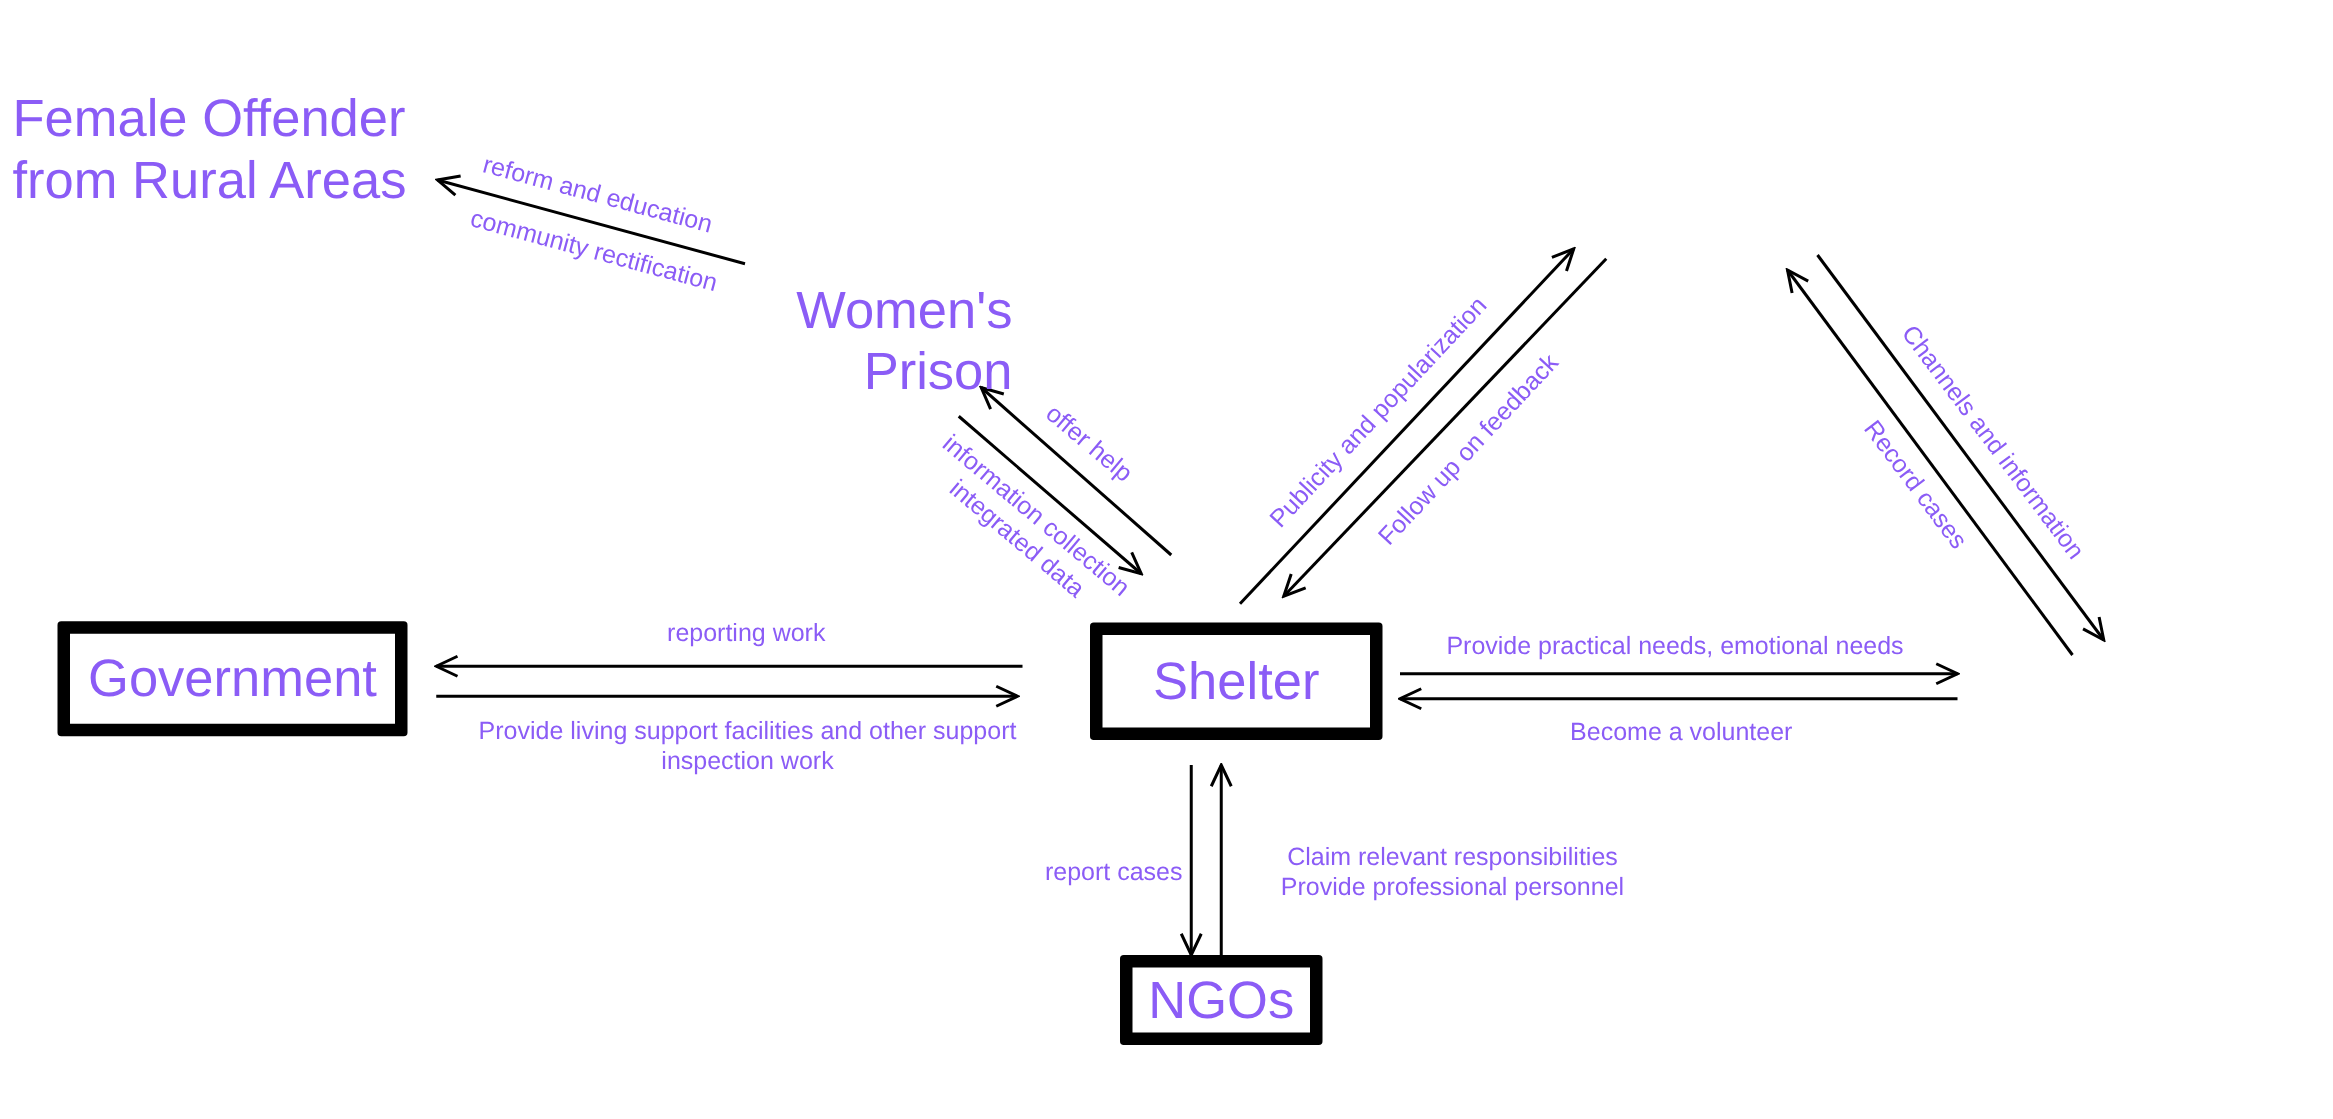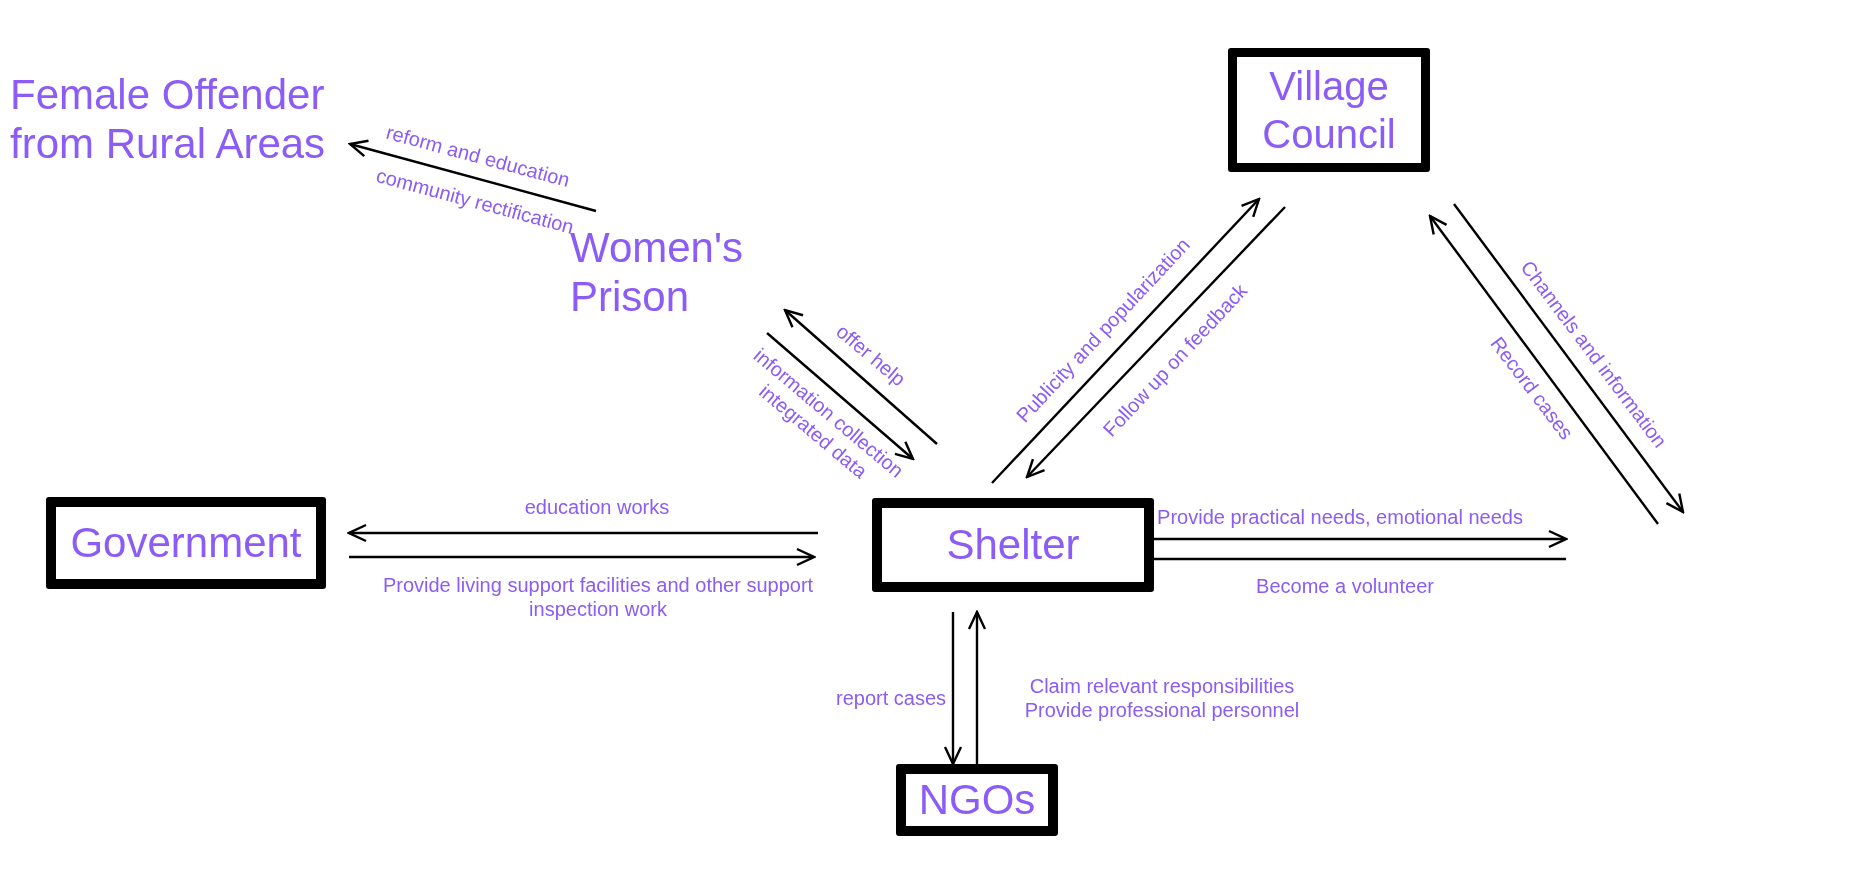--- a/index.html
+++ b/index.html
@@ -43,41 +43,39 @@
     <line x1="1120" y1="539" x2="1566" y2="539" marker-end="url(#arrow)"></line>
     <line x1="1566" y1="559" x2="1120" y2="559" marker-end="url(#arrow)"></line>
     <line x1="818" y1="533" x2="349" y2="533" marker-end="url(#arrow)"></line>
     <line x1="349" y1="557" x2="814" y2="557" marker-end="url(#arrow)"></line>
     <line x1="953" y1="612" x2="953" y2="764" marker-end="url(#arrow)"></line>
     <line x1="977" y1="764" x2="977" y2="612" marker-end="url(#arrow)"></line>
   </svg>
 
   <div class="node-text" style="left:10px;top:70px;">Female Offender
 from Rural Areas</div>
-  <div class="node-text" style="left:570px;top:223px;width:240px;text-align:left;">Women's
+  <div class="node-text" style="left:570px;top:223px;width:240px;text-align:right;">Women's
 Prison</div>
 
-  <div class="node-box" style="left:1228px;top:48px;width:202px;height:124px;border-width:9px;font-size:40px;">Village
-Council</div>
   <div class="node-box" style="left:46px;top:497px;width:280px;height:92px;">Government</div>
-  <div class="node-box" style="left:872px;top:498px;width:282px;height:94px;">Shelter</div>
+  <div class="node-box" style="left:872px;top:498px;width:234px;height:94px;">Shelter</div>
   <div class="node-box" style="left:896px;top:764px;width:162px;height:72px;">NGOs</div>
 
   <div class="edge-label" style="left:478px;top:156px;--r:15deg;">reform and education</div>
   <div class="edge-label" style="left:475px;top:201px;--r:15deg;">community rectification</div>
   <div class="edge-label" style="left:871px;top:355px;--r:40deg;">offer help</div>
   <div class="edge-label" style="left:821px;top:422px;--r:40deg;">information collection
 integrated data</div>
   <div class="edge-label" style="left:1103px;top:330px;--r:-47deg;">Publicity and popularization</div>
   <div class="edge-label" style="left:1175px;top:360px;--r:-47deg;">Follow up on feedback</div>
   <div class="edge-label" style="left:1594px;top:354px;--r:53deg;">Channels and information</div>
   <div class="edge-label" style="left:1532px;top:388px;--r:53deg;">Record cases</div>
 
   <div class="edge-label" style="left:1340px;top:517px;">Provide practical needs, emotional needs</div>
   <div class="edge-label" style="left:1345px;top:586px;">Become a volunteer</div>
-  <div class="edge-label" style="left:597px;top:507px;">education works</div>
+  <div class="edge-label" style="left:597px;top:507px;">reporting work</div>
   <div class="edge-label" style="left:598px;top:597px;">Provide living support facilities and other support
 inspection work</div>
   <div class="edge-label" style="left:891px;top:698px;">report cases</div>
   <div class="edge-label" style="left:1162px;top:698px;">Claim relevant responsibilities
 Provide professional personnel</div>
 
 </div>
 
 </body></html>

